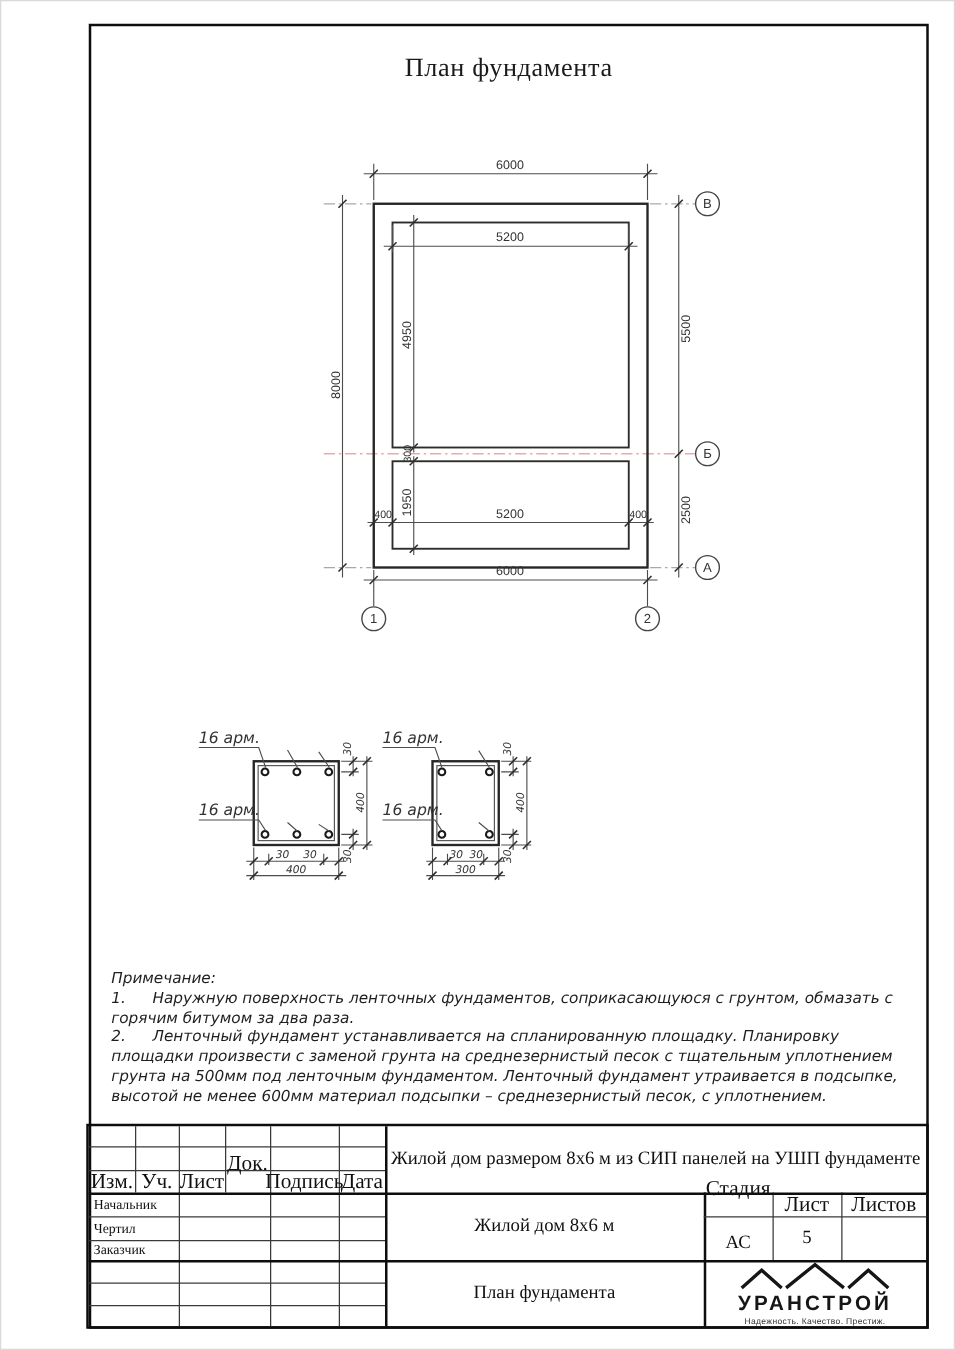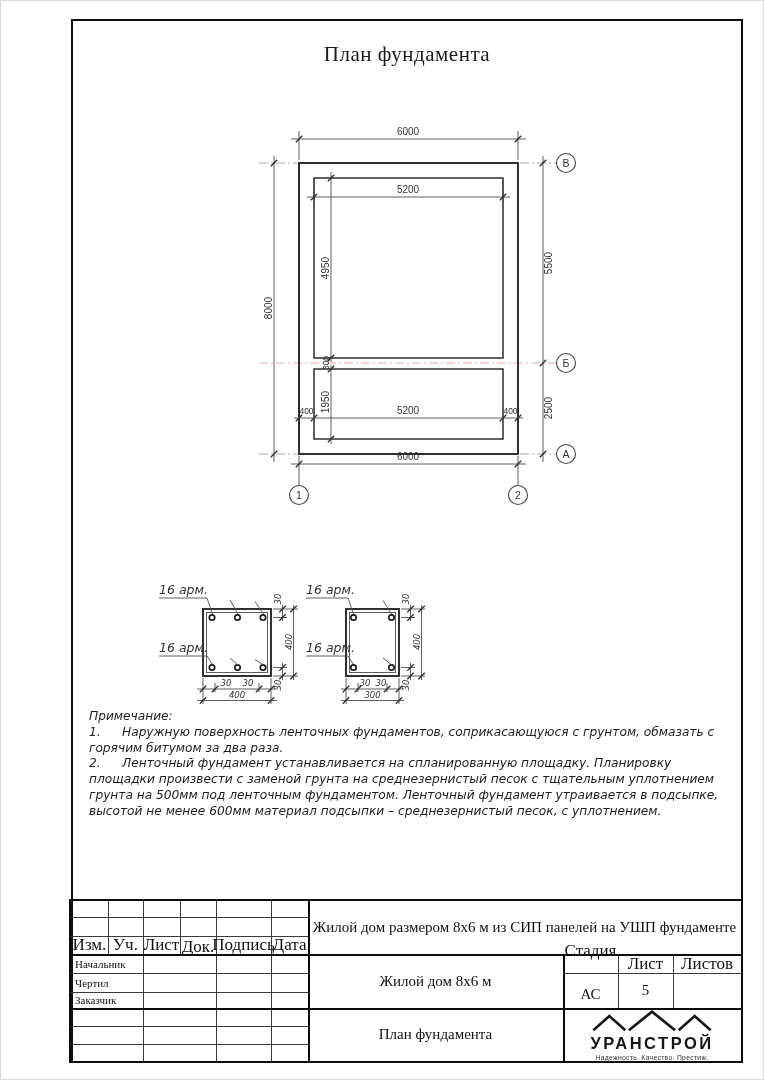--- a/index.html
+++ b/index.html
@@ -14,21 +14,21 @@
   svg.draw .ax{fill:none;stroke:#a9a9a9;stroke-width:1;stroke-dasharray:9 3 2 3;}
   svg.draw .axr{fill:none;stroke:#dfb0ac;stroke-width:1.1;stroke-dasharray:9 3 2 3;}
   svg.draw .axc{fill:#fff;stroke:#444;stroke-width:1.1;}
   svg.draw .rb{fill:#fff;stroke:#1a1a1a;stroke-width:1.7;}
   svg.draw text{fill:#333;}
   .dim{font:10px "Liberation Sans",sans-serif;text-anchor:middle;}
   .dimS{font:8.5px "Liberation Sans",sans-serif;text-anchor:middle;}
   .sdim{font:italic 8.5px "DejaVu Sans",sans-serif;text-anchor:middle;fill:#2a2a2a;}
   .lbl{font:italic 12.5px "DejaVu Sans",sans-serif;fill:#1a1a1a;}
   .axt{font:10.5px "Liberation Sans",sans-serif;text-anchor:middle;fill:#222;}
-  .notes{position:absolute;left:88px;top:708px;width:636px;font:italic 12.2px/15.8px "DejaVu Sans",sans-serif;color:#1f1f1f;}
+  .notes{position:absolute;left:88px;top:774px;width:636px;font:italic 12.2px/15.8px "DejaVu Sans",sans-serif;color:#1f1f1f;}
   .notes p{margin:0;}
   .notes .num{display:inline-block;width:33px;font-style:italic;}
   
   .tb{position:absolute;left:68px;top:898px;width:674px;height:164px;border:2px solid #0d0d0d;box-sizing:border-box;color:#111;}
   .tb .vl,.tb .hl{position:absolute;background:#3a3a3a;}
   .tb .vl{width:1px;}
   .tb .hl{height:1px;}
   .tb .vl.th{width:2px;background:#0d0d0d;}
   .tb .hl.th{height:2px;background:#0d0d0d;}
   .cell{position:absolute;box-sizing:border-box;display:flex;align-items:center;justify-content:center;text-align:right;font-size:13px;}
@@ -215,21 +215,21 @@
     <div class="hl" style="left:0;top:72px;width:237px"></div>
     <div class="hl" style="left:492px;top:72px;width:178px"></div>
     <div class="hl" style="left:0;top:91px;width:237px"></div>
     <div class="hl th" style="left:0;top:107px;width:670px"></div>
     <div class="hl" style="left:0;top:125px;width:237px"></div>
     <div class="hl" style="left:0;top:143px;width:237px"></div>
 
     <div class="cell hdr" style="left:0;top:35px;width:37px;height:18px">Изм.</div>
     <div class="cell hdr" style="left:37px;top:35px;width:35px;height:18px">Уч.</div>
     <div class="cell hdr" style="left:72px;top:35px;width:37px;height:18px">Лист</div>
-    <div class="cell hdr" style="left:109px;top:35px;width:36px;height:22px">Док.</div>
+    <div class="cell hdr" style="left:109px;top:19px;width:36px;height:22px">Док.</div>
     <div class="cell hdr" style="left:145px;top:35px;width:55px;height:18px">Подпись</div>
     <div class="cell hdr" style="left:200px;top:35px;width:37px;height:18px">Дата</div>
 
     <div class="cell left" style="left:0;top:53px;width:72px;height:19px">Начальник</div>
     <div class="cell left" style="left:0;top:72px;width:72px;height:19px">Чертил</div>
     <div class="cell left" style="left:0;top:91px;width:72px;height:16px">Заказчик</div>
 
     <div class="cell big" style="left:237px;top:0;width:433px;height:53px">Жилой дом размером 8х6 м из СИП панелей на УШП фундаменте</div>
     <div class="cell big" style="left:237px;top:53px;width:255px;height:54px">Жилой дом 8х6 м</div>
     <div class="cell big" style="left:237px;top:107px;width:255px;height:53px">План фундамента</div>

